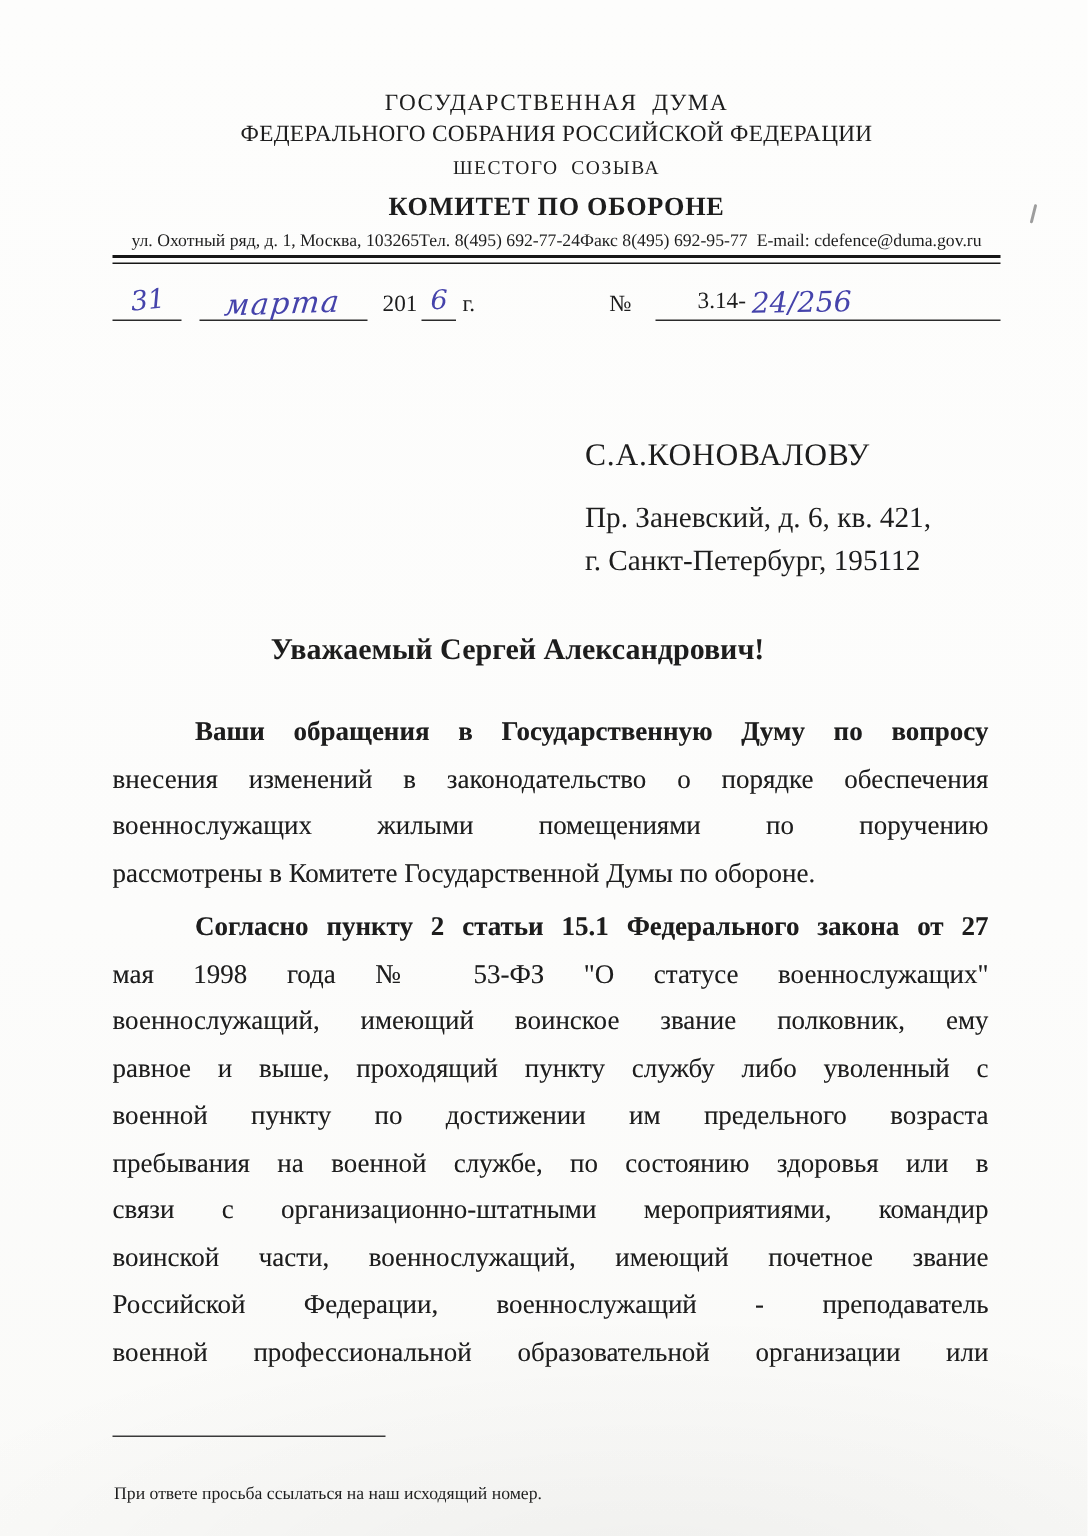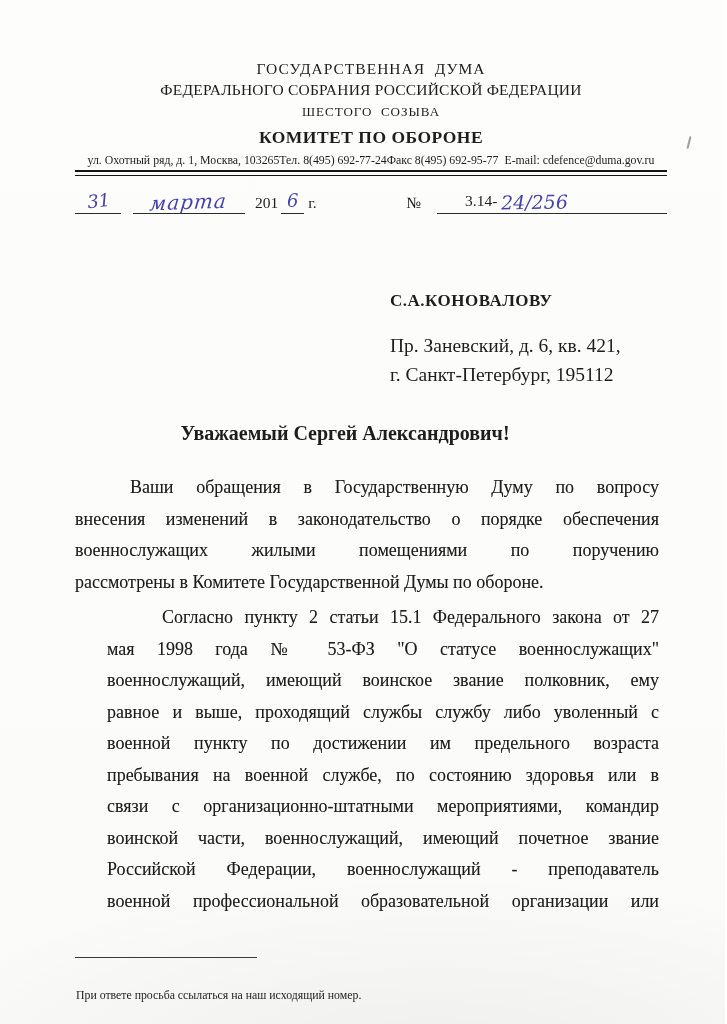--- a/index.html
+++ b/index.html
@@ -87,21 +87,21 @@
   .stray-mark {
     top: 136px; left: 688px; width: 2px; height: 13px;
     background: #6a6a6a; opacity: 0.65;
     transform: rotate(14deg);
     border-radius: 1px;
   }
 
   
   .addr-name {
     top: 291px; left: 390px;
-    font-size: 17px; font-weight: bold; letter-spacing: 0.5px;
+    font-size: 21px; font-weight: normal; letter-spacing: 0.5px;
   }
   .addr-line1 { top: 335px; left: 390px; font-size: 19.5px; }
   .addr-line2 { top: 364px; left: 390px; font-size: 19.5px; }
 
   
   .salutation {
     top: 422px; left: 75px; width: 540px;
     text-align: center;
     font-size: 20px; font-weight: bold;
   }
@@ -110,23 +110,23 @@
     font-size: 18px;
     text-shadow: 0 0 0.4px rgba(20,20,20,0.35);
   }
   .bline {
     line-height: 31.5px;
     height: 31.5px;
     text-align: justify;
     text-align-last: justify;
     overflow: hidden;
   }
-  .bline.indent { padding-left: 55px; }
+  .bline.indent { padding-left: 55px; font-weight: bold; }
   .bline.end { text-align-last: left; }
-  .para2 { margin-top: 4px; margin-left: 32px; }
+  .para2 { margin-top: 4px; }
 
   
   .footer-rule {
     top: 957px; left: 75px; width: 182px;
     border-top: 1.6px solid #3a3a3a;
   }
   .footer-note {
     top: 965px; left: 76px;
     font-size: 11.8px;
     margin-top: 23px;
@@ -171,21 +171,21 @@
     <div class="para1">
       <div class="bline indent">Ваши  обращения  в  Государственную  Думу  по  вопросу</div>
       <div class="bline">внесения изменений в законодательство о порядке обеспечения</div>
       <div class="bline">военнослужащих жилыми помещениями по поручению</div>
       <div class="bline end">рассмотрены в Комитете Государственной Думы по обороне.</div>
     </div>
     <div class="para2">
       <div class="bline indent">Согласно пункту 2 статьи 15.1 Федерального закона от 27</div>
       <div class="bline">мая 1998 года № 53-ФЗ "О статусе военнослужащих"</div>
       <div class="bline">военнослужащий, имеющий воинское звание полковник, ему</div>
-      <div class="bline">равное и выше, проходящий службы службу либо уволенный с</div>
+      <div class="bline">равное и выше, проходящий пункту службу либо уволенный с</div>
       <div class="bline">военной пункту по достижении им предельного возраста</div>
       <div class="bline">пребывания на военной службе, по состоянию здоровья или в</div>
       <div class="bline">связи с организационно-штатными мероприятиями, командир</div>
       <div class="bline">воинской части, военнослужащий, имеющий почетное звание</div>
       <div class="bline">Российской Федерации, военнослужащий - преподаватель</div>
       <div class="bline">военной профессиональной образовательной организации или</div>
     </div>
   </div>
 
   <div class="abs footer-rule"></div>

